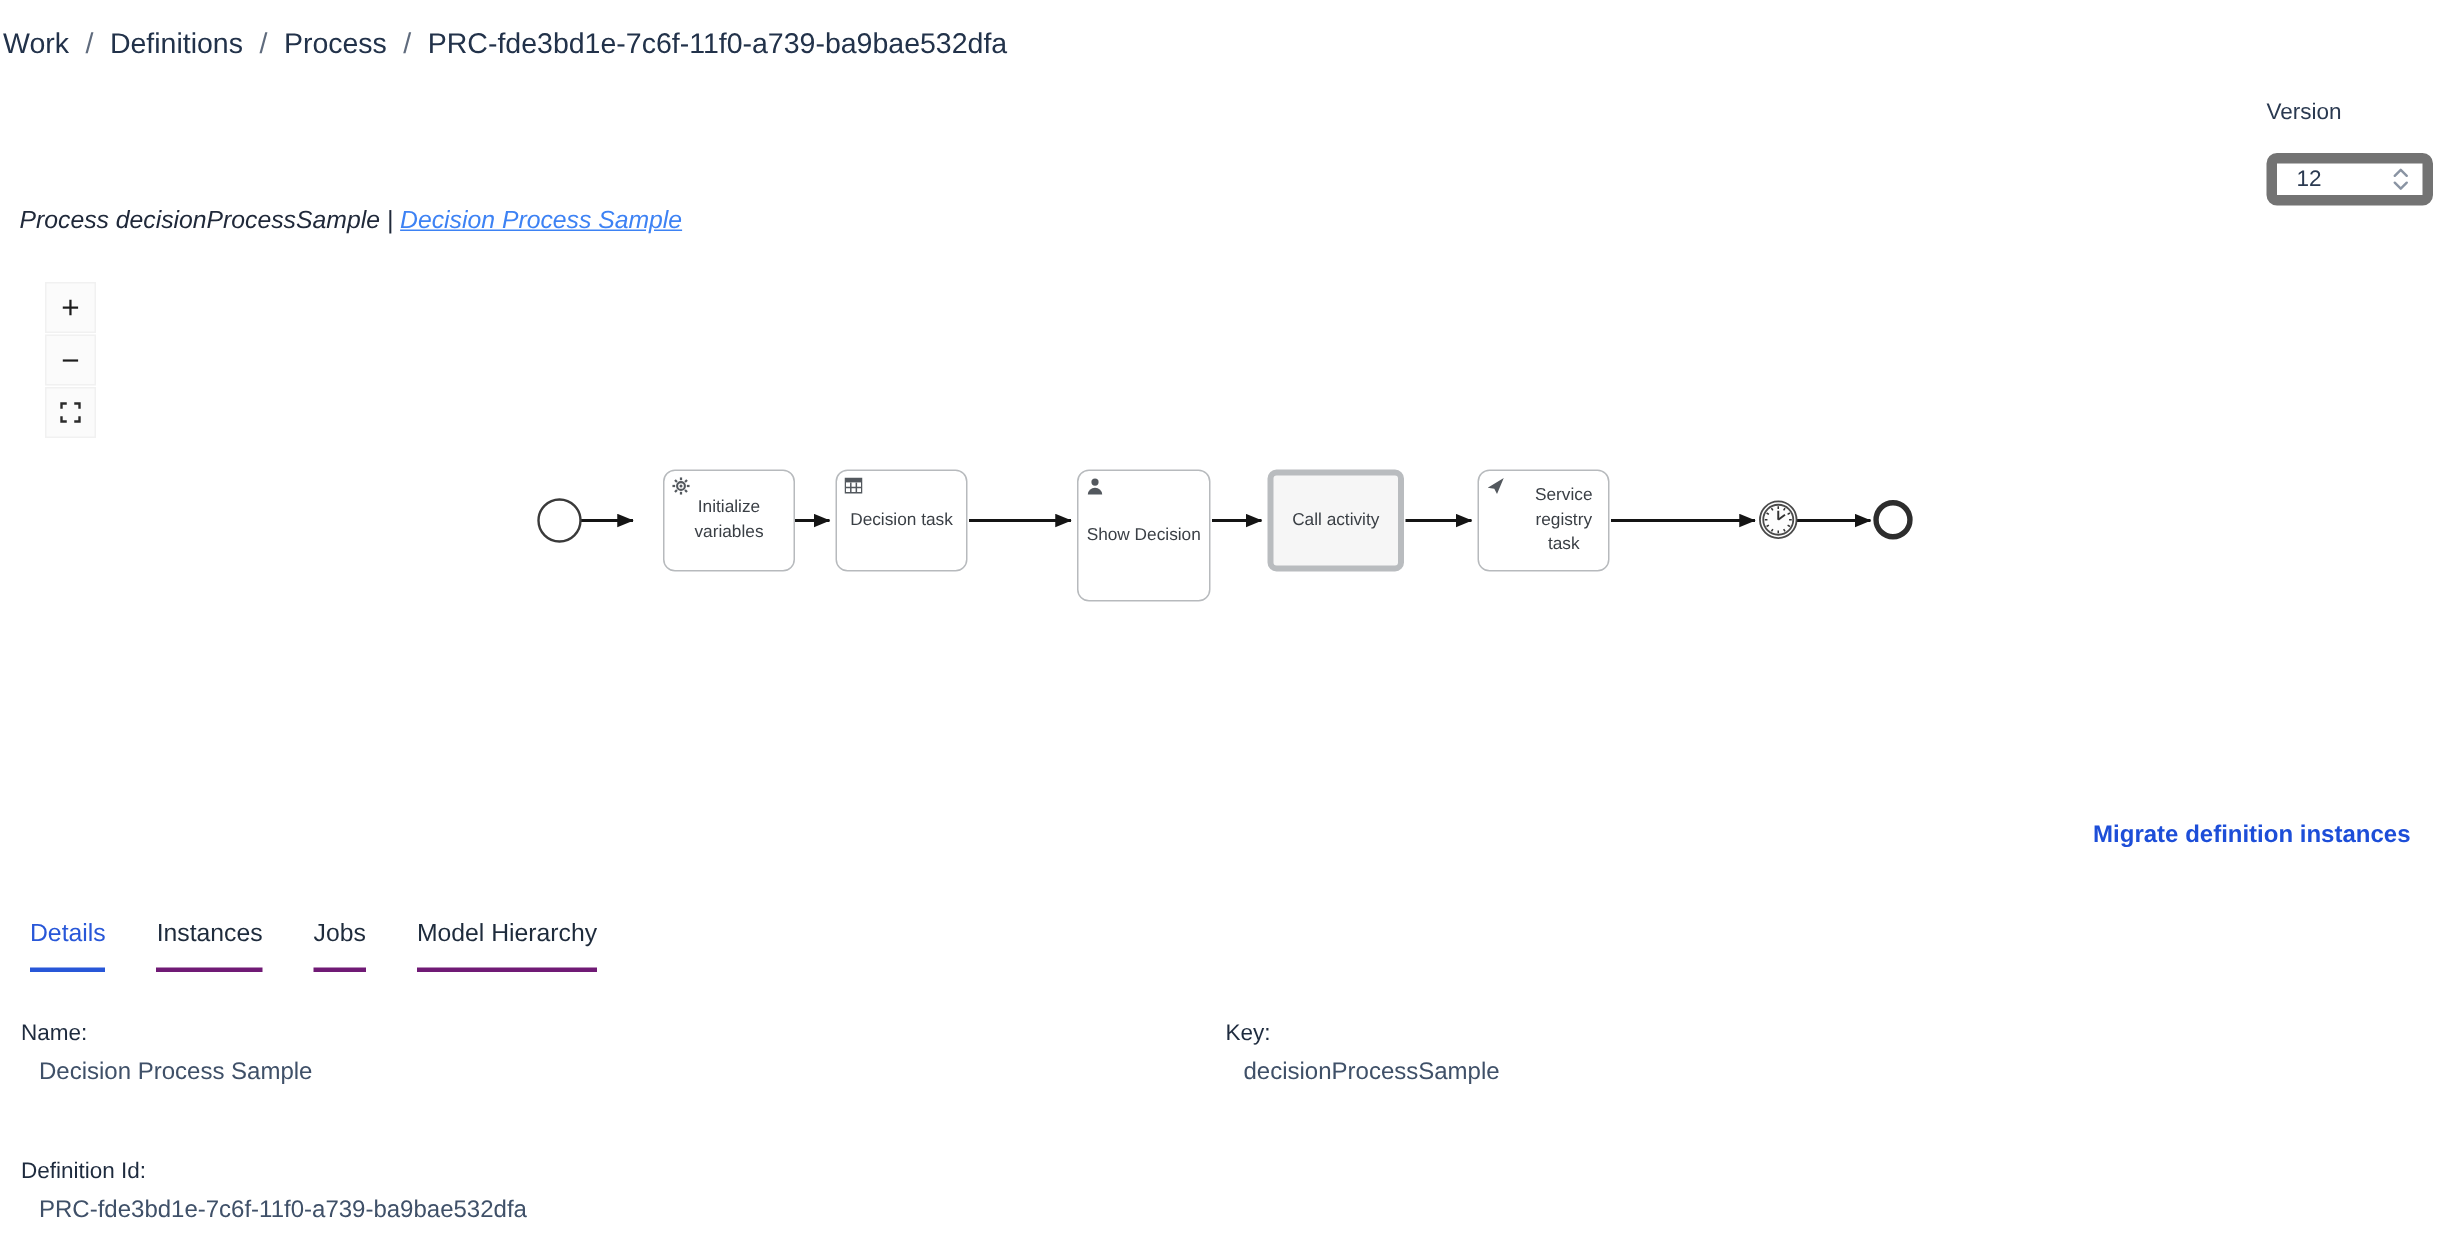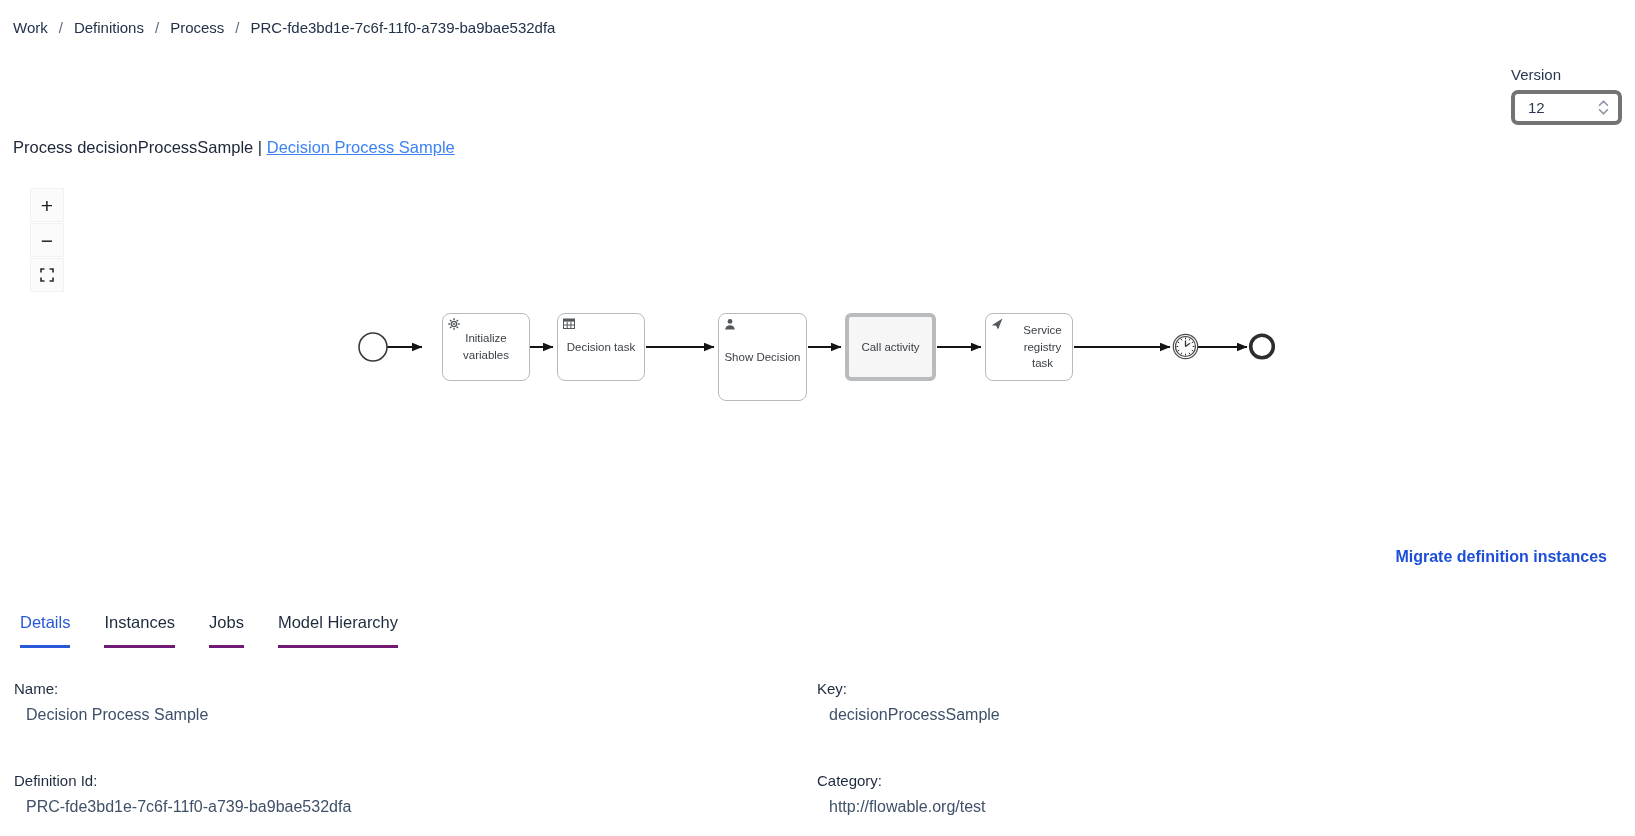--- a/index.html
+++ b/index.html
@@ -6,33 +6,33 @@
   html,body { margin:0; padding:0; }
   body {
     width:1635px; height:836px;
     position:relative; overflow:hidden;
     background:#ffffff;
     font-family:"Liberation Sans", sans-serif;
     color:#263449;
   }
 
   
-  .breadcrumb { position:absolute; left:13px; top:19px; display:flex; gap:11px; align-items:center; font-size:15px; color:#22324a; }
+  .breadcrumb { position:absolute; left:2px; top:19px; display:flex; gap:11px; align-items:center; font-size:19px; color:#22324a; }
   .breadcrumb .crumb { cursor:pointer; }
   .breadcrumb .sep { color:#5f6b7d; }
 
   
   .version-wrap { position:absolute; right:13px; top:66px; width:111px; }
-  .version-label { font-size:15px; color:#2a3950; margin-bottom:7px; }
-  .version-select { height:35px; border:4px solid #737373; border-radius:7px; background:#fff;
+  .version-label { font-size:15px; color:#2a3950; margin-bottom:19px; }
+  .version-select { height:35px; border:7px solid #737373; border-radius:7px; background:#fff;
     display:flex; align-items:center; justify-content:space-between; padding:0 9px 0 13px;
     font-size:15px; color:#2a3950; cursor:pointer; }
 
   
-  .title-line { position:absolute; left:13px; top:138px; font-size:16.5px; color:#20293a; }
+  .title-line { position:absolute; left:13px; top:138px; font-size:16.5px; color:#20293a;font-style:italic; }
   .title-link { color:#3d82f4; text-decoration:underline; cursor:pointer; }
 
   
   .zoom-controls { position:absolute; left:30px; top:188px; display:flex; flex-direction:column; gap:1px; z-index:3; }
   .zctl { width:34px; height:34px; background:#fbfbfb; border:1px solid #f1f1f1;
     display:flex; align-items:center; justify-content:center;
     font-size:21px; line-height:1; color:#1d1d1d; cursor:pointer; padding:0; font-family:inherit; }
 
   
   .flow-svg { position:absolute; left:0; top:0; width:1635px; height:836px; pointer-events:none; }
@@ -207,17 +207,13 @@
     <div class="fvalue">Decision Process Sample</div>
   </div>
   <div class="field">
     <div class="flabel">Key:</div>
     <div class="fvalue">decisionProcessSample</div>
   </div>
   <div class="field">
     <div class="flabel">Definition Id:</div>
     <div class="fvalue">PRC-fde3bd1e-7c6f-11f0-a739-ba9bae532dfa</div>
   </div>
-  <div class="field">
-    <div class="flabel">Category:</div>
-    <div class="fvalue">http://flowable.org/test</div>
-  </div>
 </div>
 
 </body></html>

